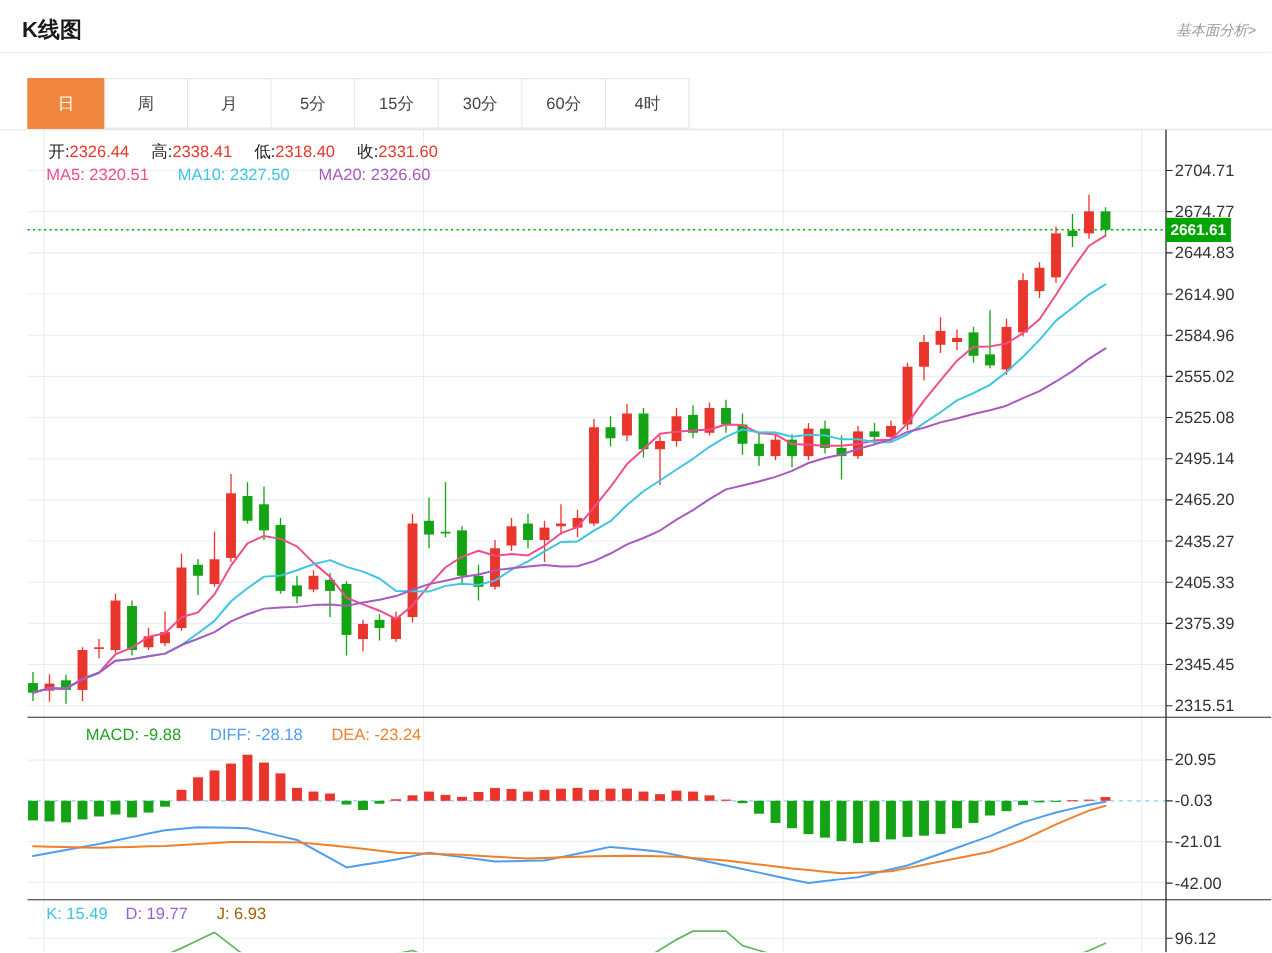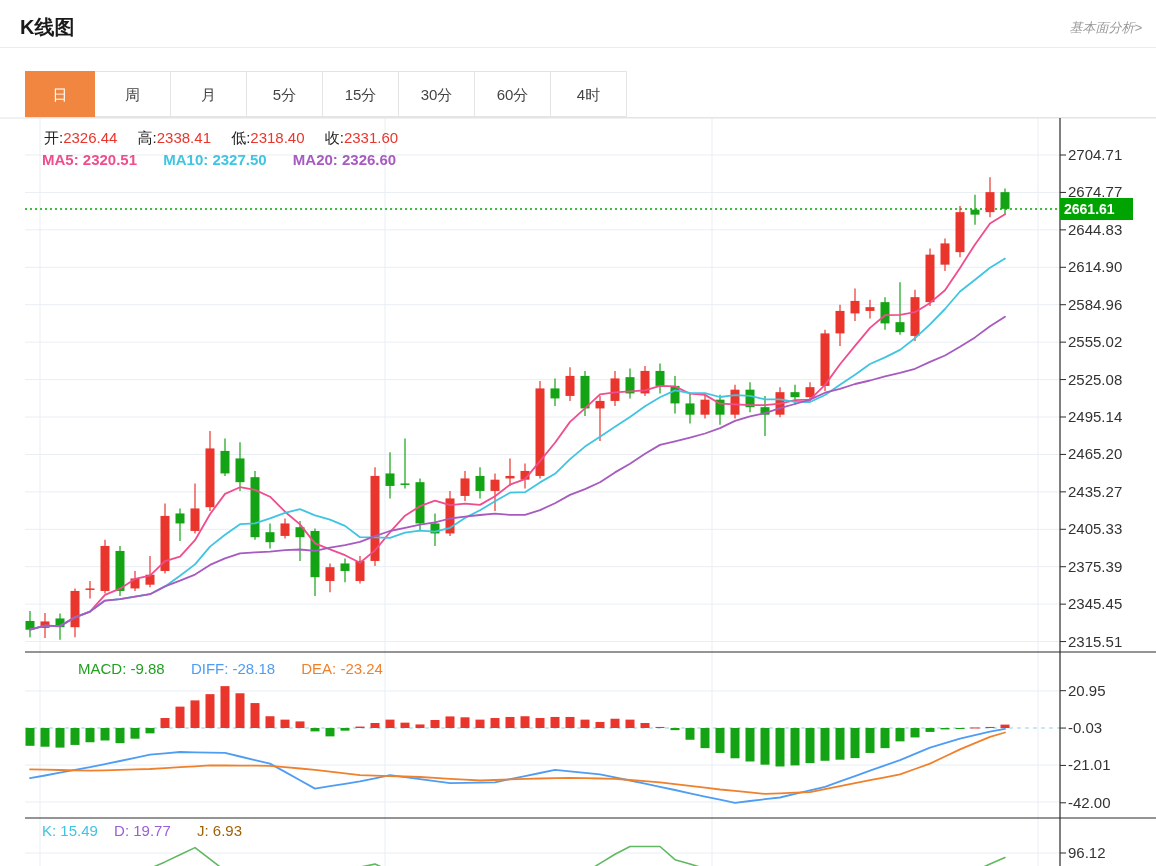--- a/index.html
+++ b/index.html
@@ -13,24 +13,24 @@
   .tab { width:76px; height:46px; line-height:46px; text-align:center; font-size:15px; color:#444;
          border:1px solid #e4e4e4; border-left:none; background:#fff; cursor:pointer; }
   .tab:first-child { width:70px; border-left:1px solid #e4e4e4; }
   .tab.active { background:#f0863f; color:#fff; border-color:#f0863f; }
   #chart-svg { left:0; top:0; }
   .legend-row { position:absolute; font-size:15px; white-space:nowrap; }
   .legend-row span { margin-right:6px; }
   #ohlc-row { left:44px; top:129px; }
   #ohlc-row .lbl { color:#222; margin-right:0; }
   #ohlc-row .val { color:#e9352c; margin-right:16px; }
-  #ma-row { left:42px; top:151px;font-weight:bold; }
+  #ma-row { left:42px; top:151px; }
   #macd-row { left:42px; top:660px;margin-left:36px; }
   #kdj-row { left:42px; top:822px; }
-  #price-marker { left:1060px; top:198px; width:73px; height:22px; background:#00a400; color:#fff;
+  #price-marker { left:1060px; top:198px; width:59px; height:22px; background:#00a400; color:#fff;
                   font-size:14px; font-weight:bold; line-height:22px; padding-left:4px; }
 </style>
 </head>
 <body>
 
 <div class="abs" id="page-title">K线图</div>
 <div class="abs" id="fund-link">基本面分析&gt;</div>
 <div class="abs" id="title-divider"></div>
 
 <div class="abs" id="tabbar">

